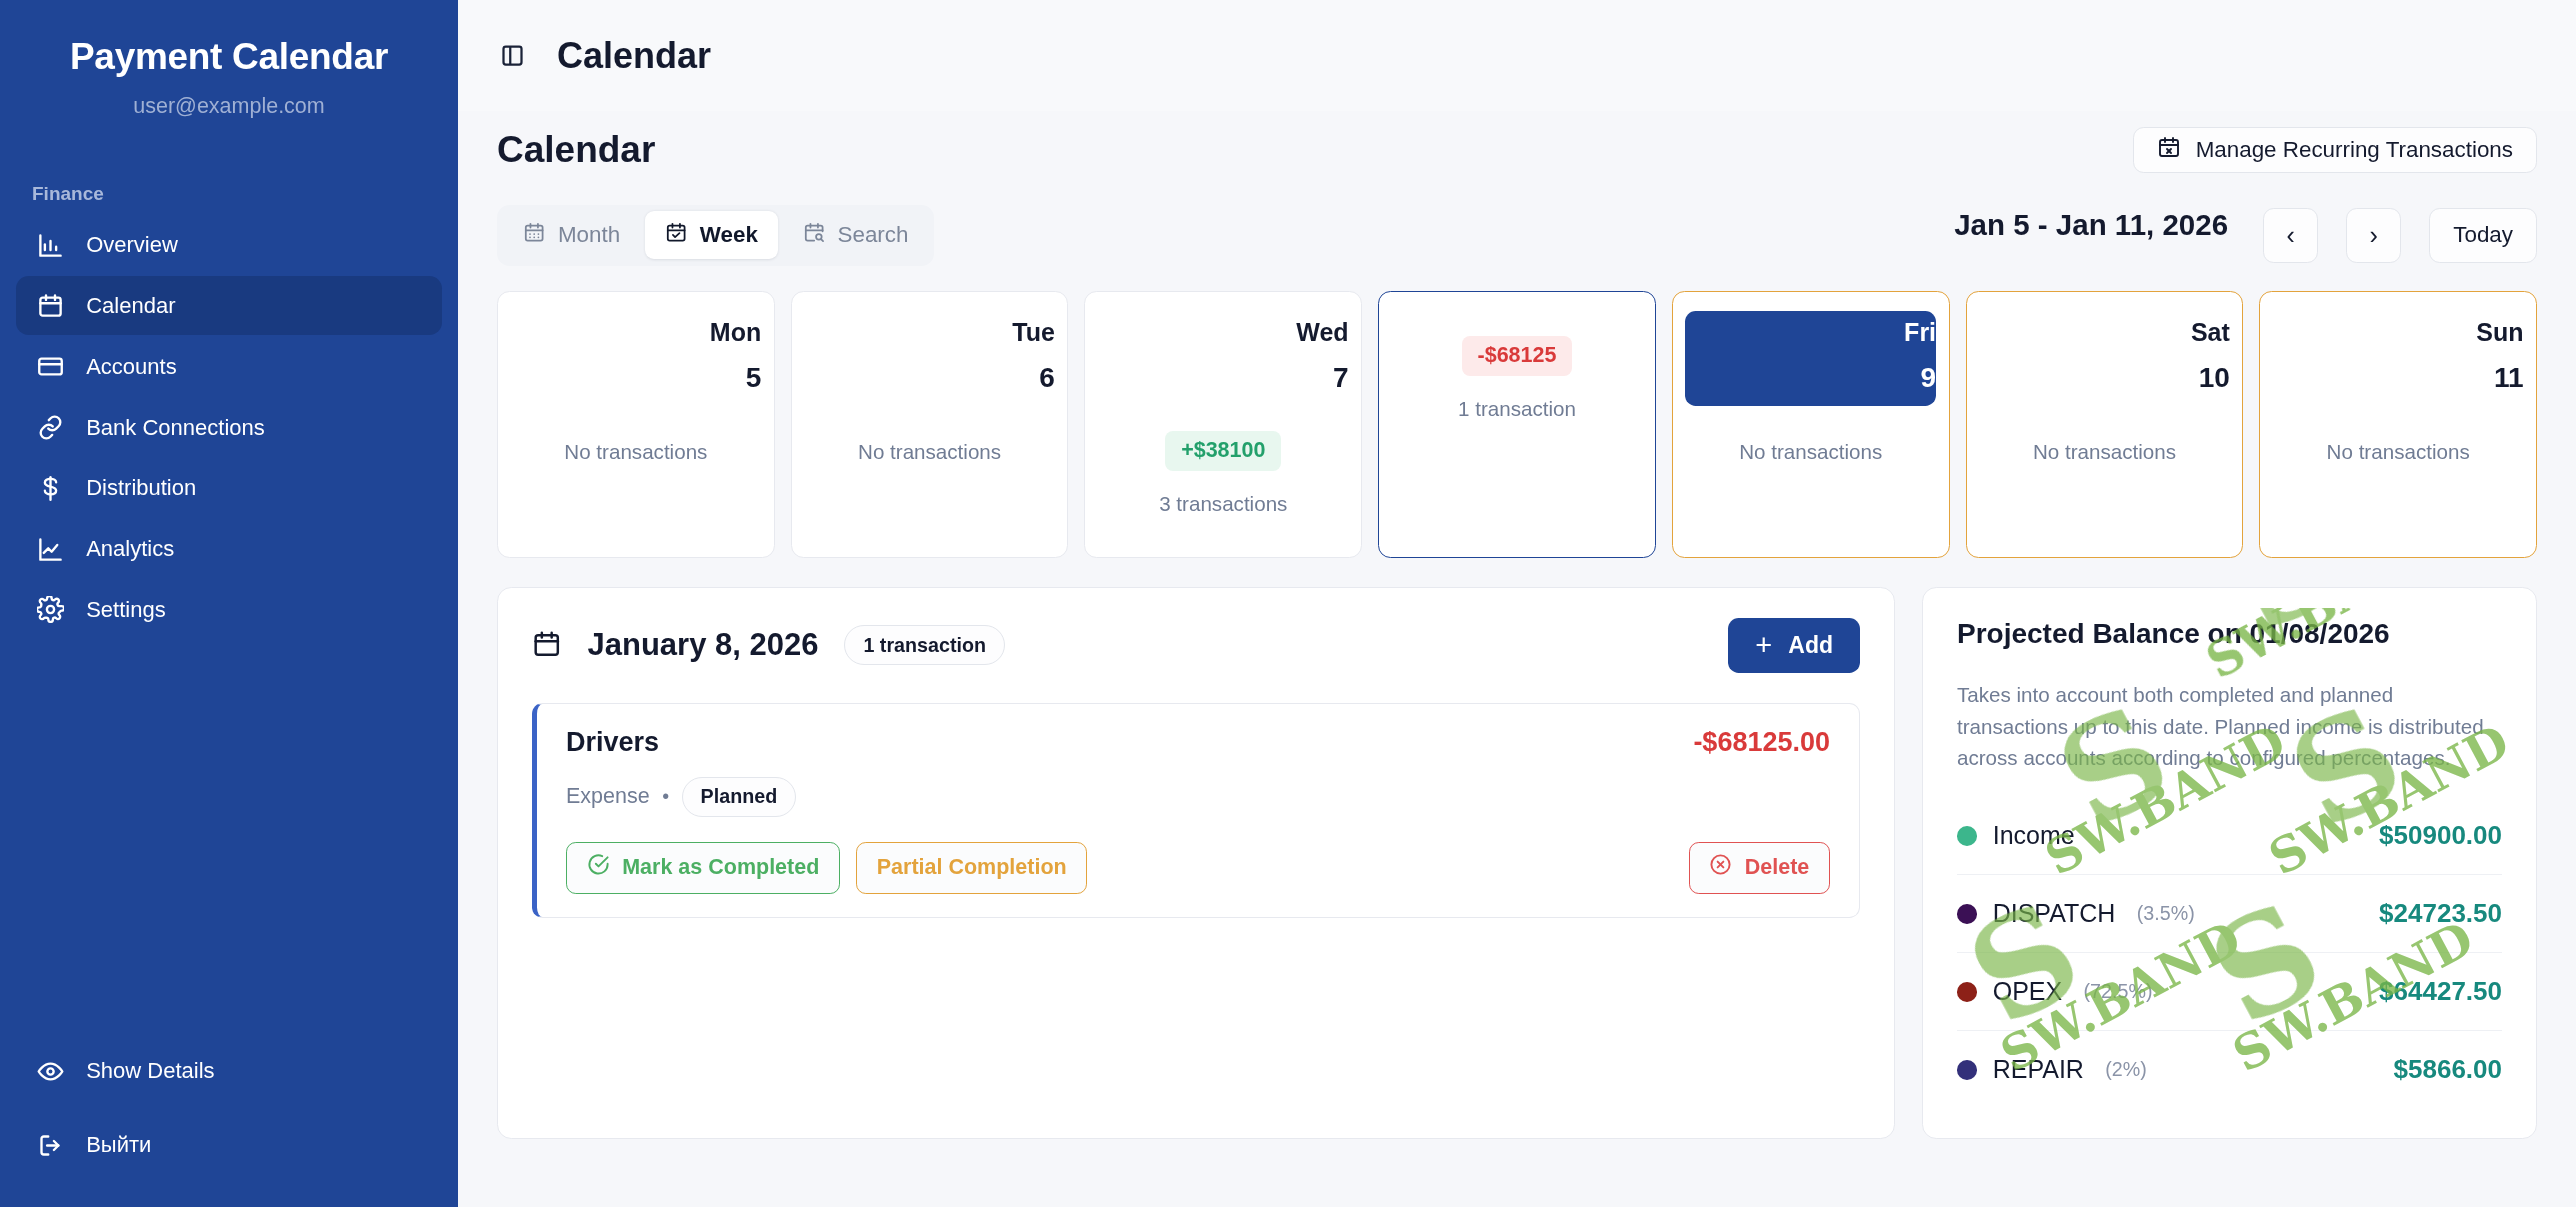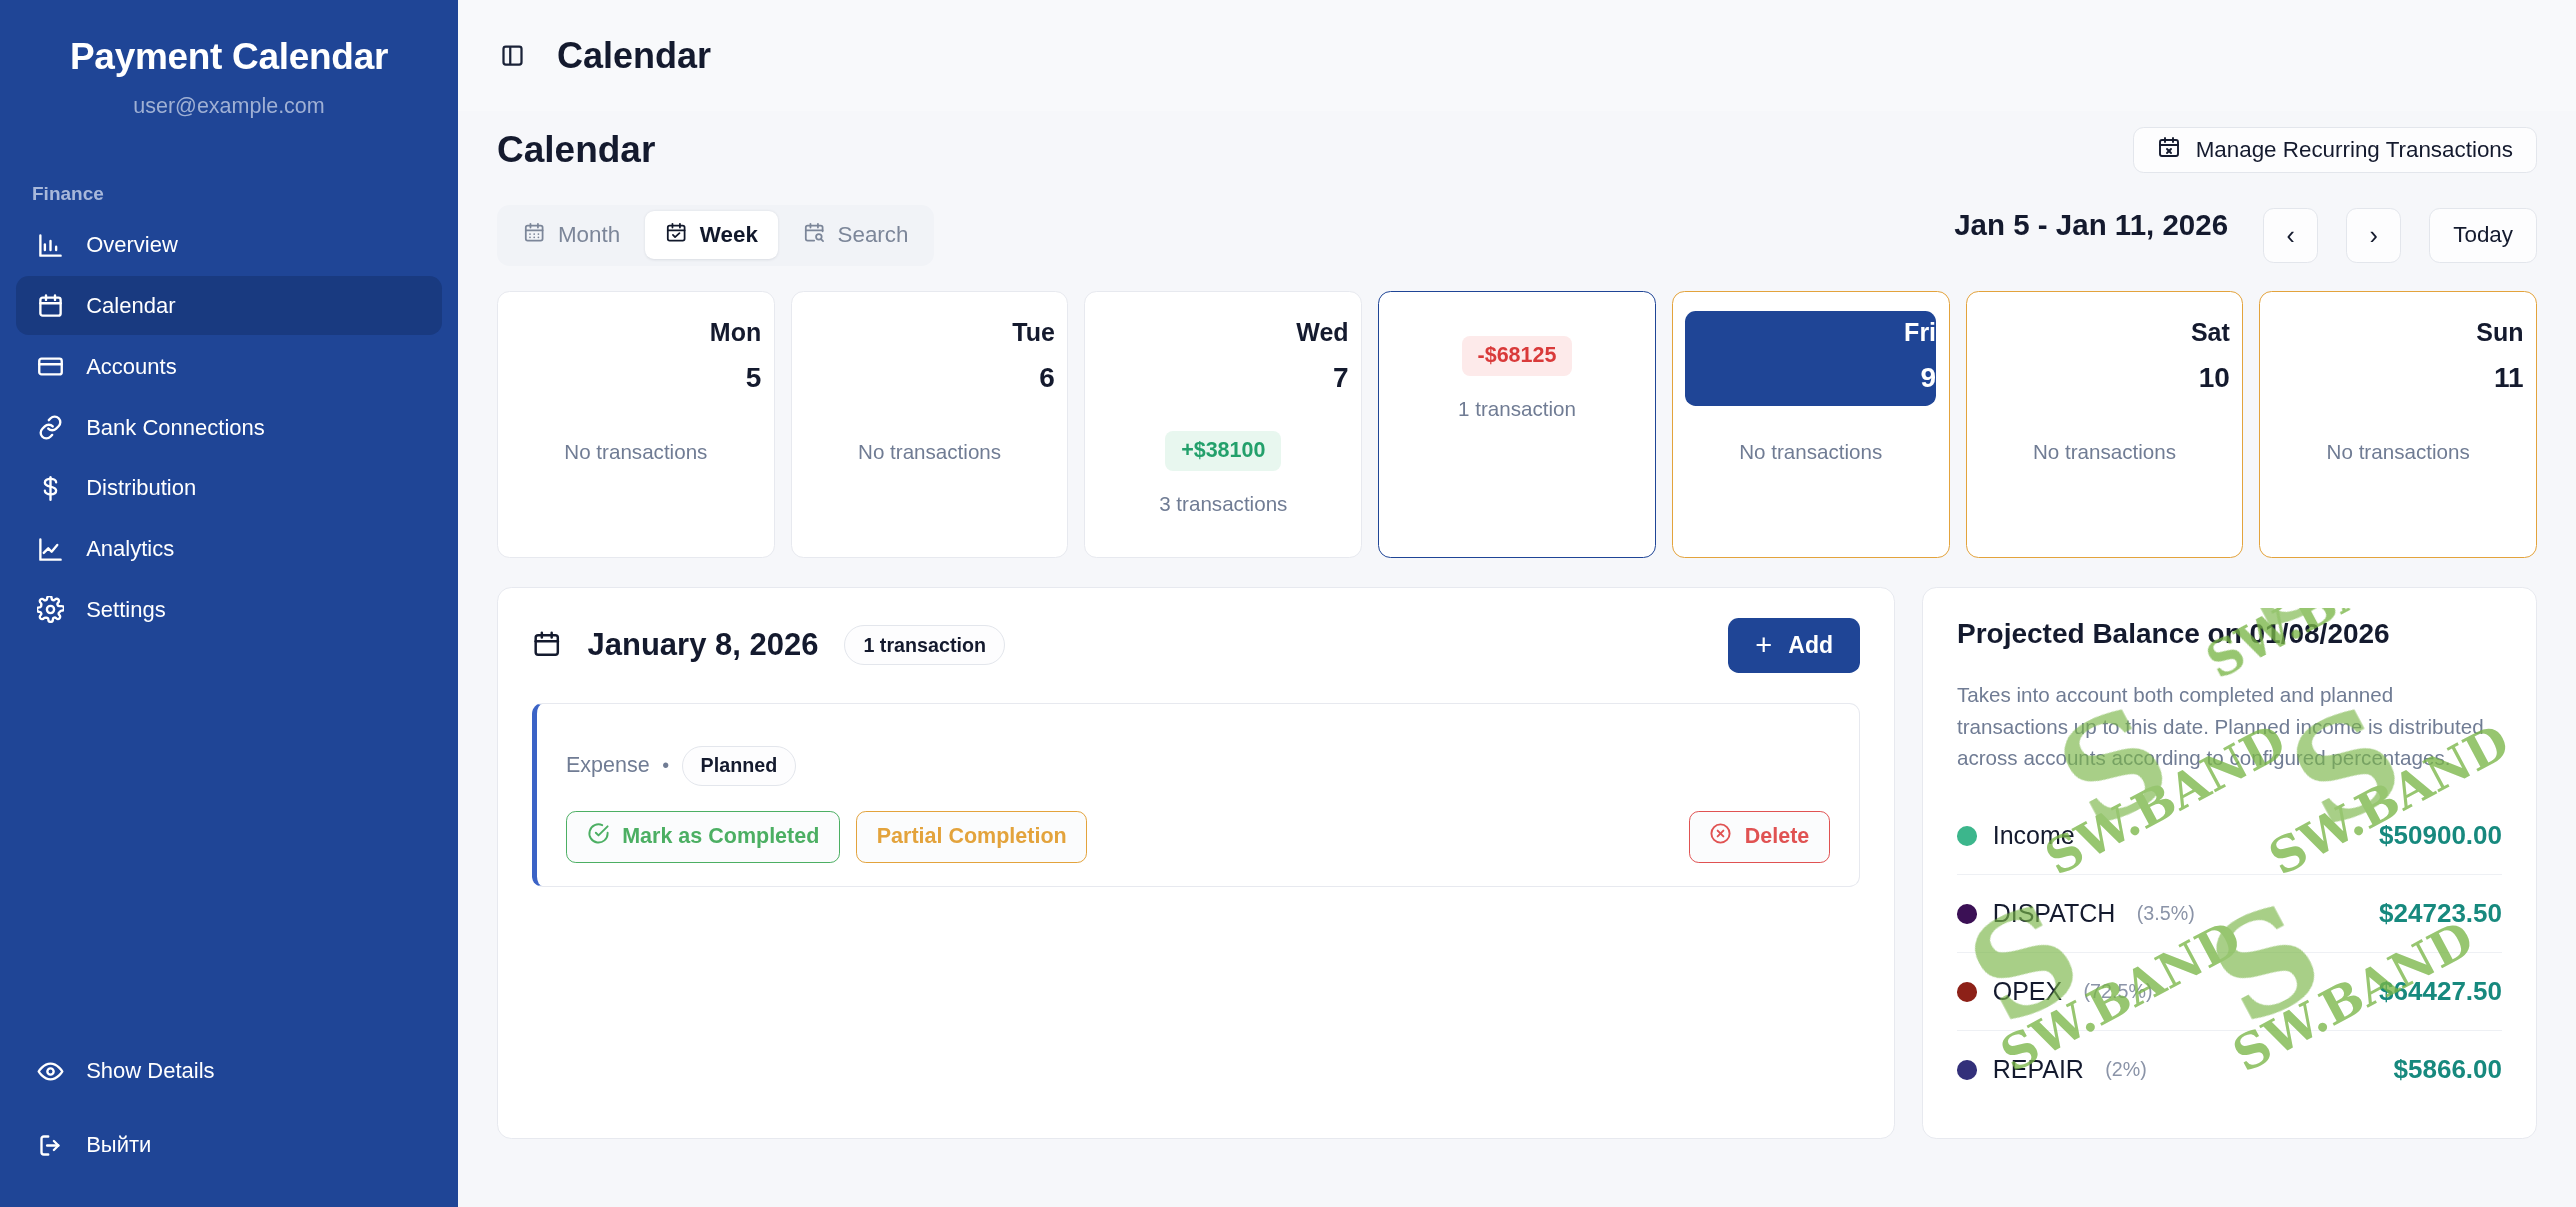--- a/index.html
+++ b/index.html
@@ -445,20 +445,24 @@
               <span class="card-title">January 8, 2026</span>
               <span class="pill">1 transaction</span>
             </div>
             <button class="btn-primary">
               <span class="plus">+</span>
               <span>Add</span>
             </button>
           </div>
 
           <div class="txn">
+            <div class="txn-row1">
+              <div class="txn-name">Drivers</div>
+              <div class="txn-amount">-$68125.00</div>
+            </div>
             <div class="txn-meta">
               <span class="txn-type">Expense</span>
               <span class="txn-dot">•</span>
               <span class="pill">Planned</span>
             </div>
             <div class="txn-actions">
               <div class="txn-actions-left">
                 <button class="act green">
                   <span>
                     <svg viewBox="0 0 24 24">

